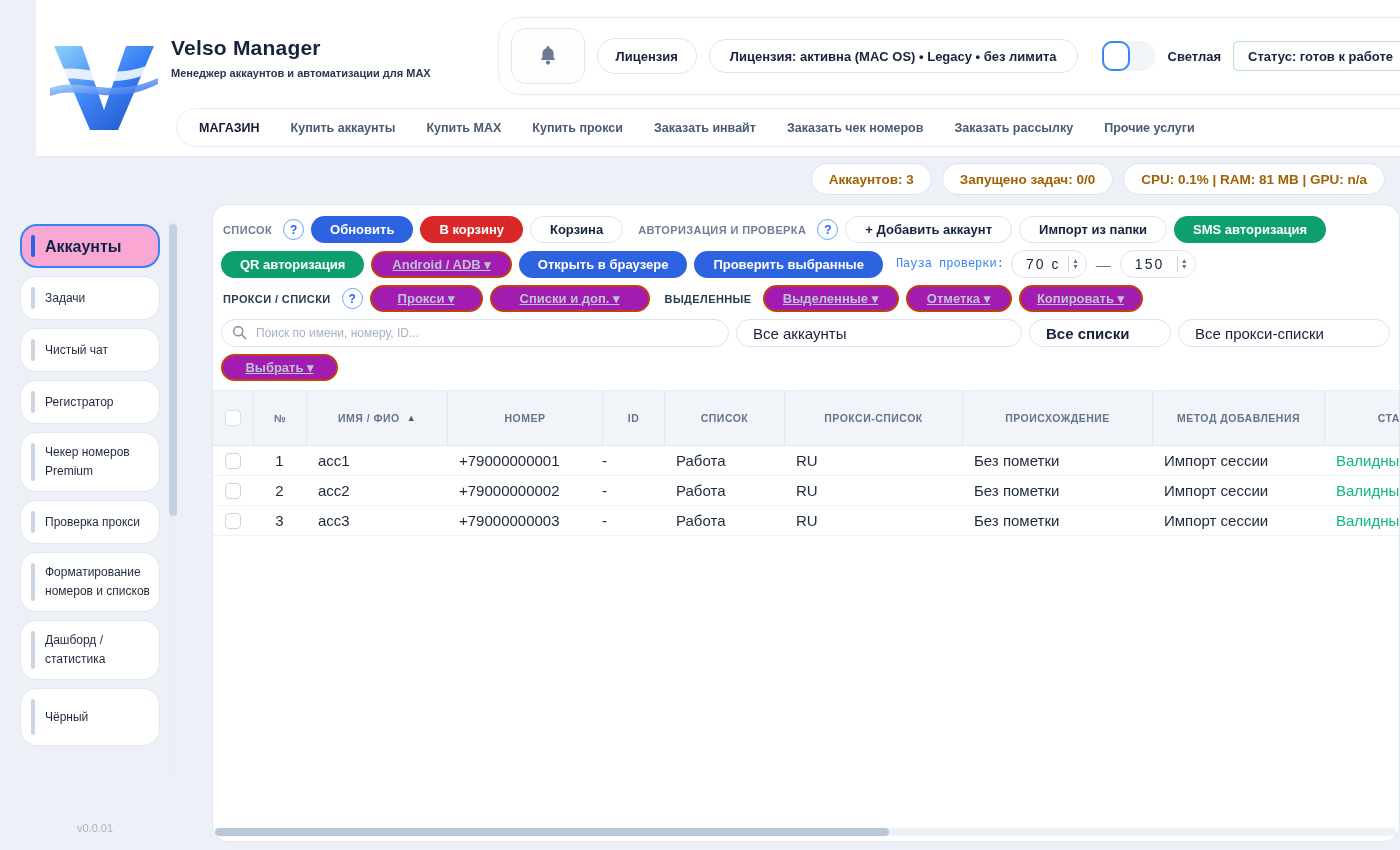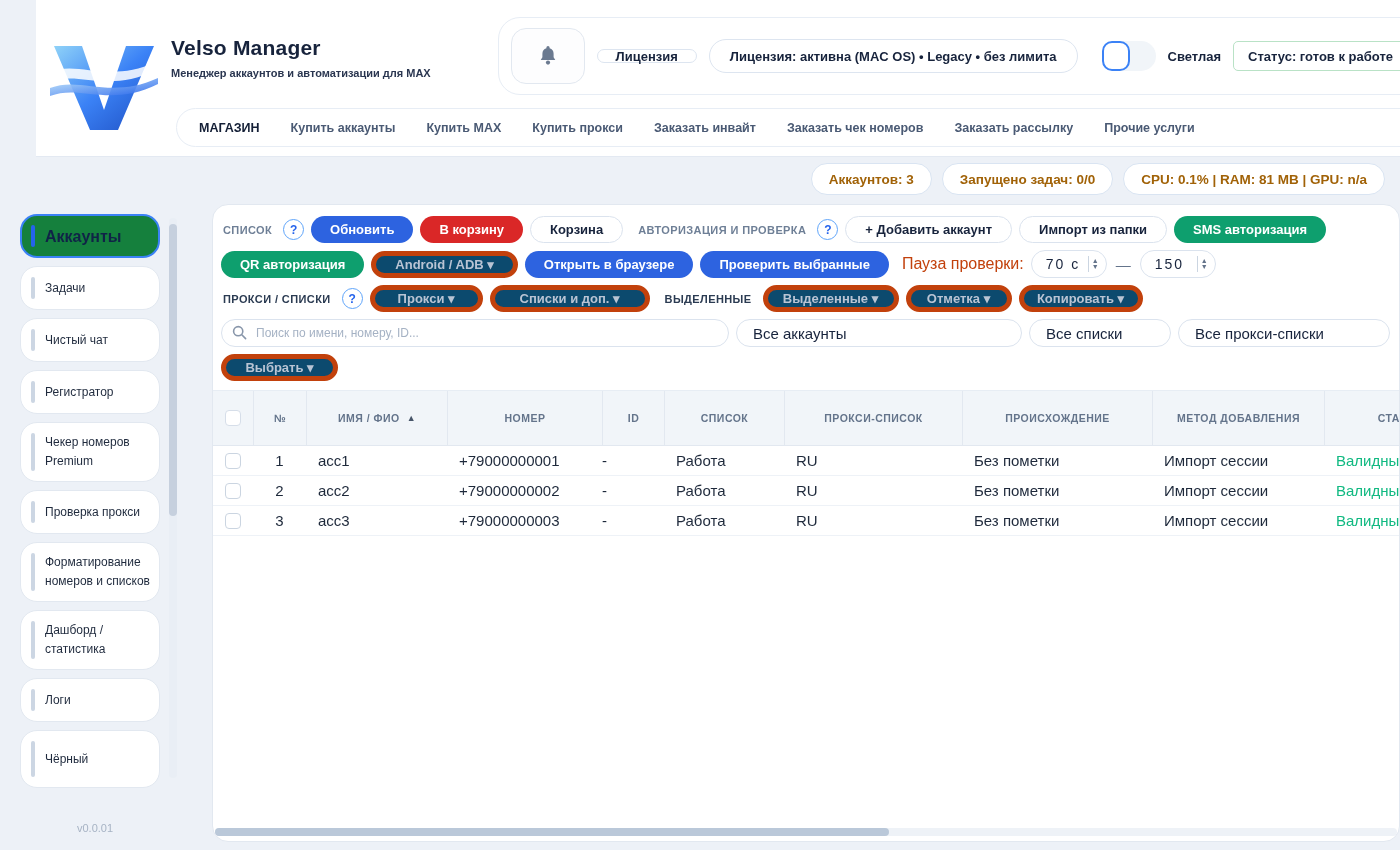--- a/index.html
+++ b/index.html
@@ -8,74 +8,74 @@
 
   
   .topbar { position:absolute; top:0; left:0; width:1400px; height:157px; background:#ffffff; border-bottom:1px solid #e3e9f2;margin-left:36px; }
   .logo { position:absolute; left:12px; top:32px; width:112px; height:100px; }
   .brand { position:absolute; left:135px; top:36px; }
   .brand-title { font-size:21px; font-weight:bold; color:#17233c; letter-spacing:.2px; }
   .brand-sub { margin-top:7px; font-size:11px; font-weight:bold; color:#2a3650; }
 
   .header-right { position:absolute; right:15px; top:17px; height:78px; display:flex; align-items:center; gap:12px; padding:0 12px; border:1px solid #e7edf5; border-radius:22px; background:#fff; }
   .bell-btn { width:74px; height:56px; border:1px solid #e2e8f0; border-radius:15px; background:#fdfdfe; display:flex; align-items:center; justify-content:center; }
-  .pill-btn { height:14px; padding:6px 18px; display:flex; align-items:center; border:1px solid #dde5f0; border-radius:999px; background:#fff; font-size:13px; font-weight:bold; color:#17233c; white-space:nowrap; }
+  .pill-btn { height:36px; padding:6px 18px; display:flex; align-items:center; border:1px solid #dde5f0; border-radius:999px; background:#fff; font-size:13px; font-weight:bold; color:#17233c; white-space:nowrap; }
   .license-pill { padding:0 20px; height:34px; }
   .toggle { position:relative; width:54px; height:30px; margin-left:12px; background:#f1f5f9; border-radius:15px; }
   .toggle-knob { position:absolute; left:0; top:0; width:28px; height:30px; background:#fff; border:2px solid #3b82f6; border-radius:10px; }
   .theme-label { font-size:13px; font-weight:bold; color:#17233c; }
   .status-box { height:30px; padding:0 14px; display:flex; align-items:center; border:1px solid #b9e2c6; border-radius:5px; font-size:13px; font-weight:bold; color:#17233c; white-space:nowrap; }
 
   .navbar { position:absolute; left:140px; right:15px; top:108px; height:39px; background:#fff; border:1px solid #e7edf5; border-radius:20px; display:flex; align-items:center; gap:31px; padding:0 22px; }
   .nav-item { font-size:12.5px; font-weight:bold; color:#4a5a74; white-space:nowrap; cursor:pointer; }
   .nav-item.strong { color:#141f36; }
 
   
   .statsrow { position:absolute; top:163px; right:15px; display:flex; gap:10px; }
   .stat-pill { height:32px; padding:0 17px; display:flex; align-items:center; background:#fff; border:1px solid #d9e4f2; border-radius:999px; font-size:13.5px; font-weight:bold; color:#a16207; white-space:nowrap; }
 
   
   .sidebar { position:absolute; left:20px; top:214px; width:140px; height:598px; display:flex; flex-direction:column; gap:8px; overflow:hidden; }
   .side-item { display:flex; align-items:center; gap:10px; padding:10px 8px 10px 10px; background:#fff; border:1px solid #e2e8f0; border-radius:17px; overflow:hidden; cursor:pointer; flex-shrink:0; }
   .side-bar { width:4px; align-self:stretch; min-height:22px; border-radius:2px; background:#ccd6e3; flex-shrink:0; }
   .side-label { font-size:12px; color:#1f2a3d; line-height:19px; white-space:normal; }
-  .side-item.active { background:#15803d; border:2px solid #3b82f6; padding:9px 7px 9px 9px; }
+  .side-item.active { background:#f9a8d4; border:2px solid #3b82f6; padding:9px 7px 9px 9px;margin-top:10px; }
   .side-item.active .side-bar { background:#2563eb; }
   .side-item.active .side-label { font-weight:bold; font-size:16px; color:#102347; }
   .side-item.tall { min-height:58px; }
   .side-scroll { position:absolute; left:169px; top:218px; width:8px; height:560px; background:#e9eef5; border-radius:4px; }
   .side-thumb { position:absolute; left:0; top:6px; width:8px; height:292px; background:#c6d0de; border-radius:4px; }
   .version { position:absolute; left:20px; top:822px; width:150px; text-align:center; font-size:11px; color:#a7b3c4; }
 
   
   .main-panel { position:absolute; left:212px; top:204px; width:1188px; height:638px; background:#fff; border:1px solid #e2e8f0; border-radius:16px; overflow:hidden; }
   .toolbar { padding:11px 8px 0 8px; }
   .trow { display:flex; align-items:center; gap:7px; margin-bottom:7px; }
   .sec-label { font-size:11px; font-weight:bold; letter-spacing:.4px; color:#6e7f96; margin:0 4px 0 2px; white-space:nowrap; }
   .sec-label.dark { color:#2b3b52; }
   .help-badge { width:21px; height:21px; border:1.5px solid #60a5fa; border-radius:50%; display:flex; align-items:center; justify-content:center; font-size:12px; font-weight:bold; color:#2563eb; background:#fff; flex-shrink:0; cursor:pointer; }
   .btn { height:27px; padding:0 19px; display:flex; align-items:center; justify-content:center; border-radius:999px; font-size:13px; font-weight:bold; white-space:nowrap; cursor:pointer; border:none; }
   .btn-primary { background:#2d63e0; color:#fff; }
   .btn-danger { background:#da2727; color:#fff; }
   .btn-success { background:#0e9f6e; color:#fff; }
   .btn-outline { background:#fff; border:1px solid #dbe3ee; color:#17233c; }
-  .btn-disabled { background:#0c4a6e; border:5px solid #c2410c; color:#b9c4d4; cursor:default; }
-  .pause-label { font-size:16px; color:#c2410c; margin-left:6px; white-space:nowrap; }
+  .btn-disabled { background:#a21caf; border:2px solid #c2410c; color:#b9c4d4; cursor:default;text-decoration:underline; }
+  .pause-label { font-size:12px; color:#3b82f6; margin-left:6px; white-space:nowrap;font-family:Liberation Mono, monospace; }
   .spin-input { display:flex; align-items:center; height:28px; border:1px solid #dbe3ee; border-radius:999px; background:#fff; padding:0 4px 0 14px; }
   .spin-val { font-size:14px; color:#17233c; letter-spacing:2px; min-width:38px; }
   .spin-arrows { display:flex; flex-direction:column; align-items:center; line-height:6px; border-left:1px solid #cbd5e1; padding:2px 3px; margin-left:4px; cursor:pointer; }
   .spin-arrows span { font-size:7px; color:#64748b; }
   .dash { color:#64748b; font-size:15px; margin:0 2px; }
 
   .search-wrap { position:relative; width:508px; height:28px; }
   .search-wrap input { width:100%; height:28px; border:1px solid #dbe3ee; border-radius:999px; padding:0 12px 0 34px; font-size:12px; color:#17233c; outline:none; font-family:"Liberation Sans", sans-serif; }
   .search-wrap input::placeholder { color:#a5b2c4; }
   .search-icon { position:absolute; left:11px; top:6px; }
   .filter-pill { height:28px; border:1px solid #dbe3ee; border-radius:999px; background:#fff; display:flex; align-items:center; padding:0 16px; font-size:15px; color:#17233c; white-space:nowrap; cursor:pointer; }
-  .f-accounts { width:286px; } .f-lists { width:142px; } .f-proxy { width:212px; }
+  .f-accounts { width:286px; } .f-lists { width:142px;font-weight:bold; } .f-proxy { width:212px; }
 
   
   .table-wrap { margin-top:9px; overflow:hidden; }
   .tbl { min-width:1470px; }
   .thead { display:flex; background:#f1f5f9; height:56px; border-top:1px solid #e7edf4; border-bottom:1px solid #e2e8f0; }
   .th { display:flex; align-items:center; justify-content:center; text-align:center; font-size:10.5px; font-weight:bold; letter-spacing:.5px; color:#64748b; border-left:1px solid #e2e8f0; padding:0 8px; line-height:14px; }
   .th:first-child { border-left:none; }
   .sort-ico { font-size:9px; color:#475569; margin-left:7px; }
   .tr { display:flex; align-items:center; height:30px; border-bottom:1px solid #eef2f7; }
   .td { font-size:15px; color:#1e293b; padding:0 12px; white-space:nowrap; overflow:hidden; }
@@ -181,24 +181,20 @@
     <div class="side-label">Проверка прокси</div>
   </div>
   <div class="side-item">
     <div class="side-bar"></div>
     <div class="side-label">Форматирование номеров и списков</div>
   </div>
   <div class="side-item">
     <div class="side-bar"></div>
     <div class="side-label">Дашборд / статистика</div>
   </div>
-  <div class="side-item">
-    <div class="side-bar"></div>
-    <div class="side-label">Логи</div>
-  </div>
   <div class="side-item tall">
     <div class="side-bar"></div>
     <div class="side-label">Чёрный</div>
   </div>
 </div>
 <div class="side-scroll">
   <div class="side-thumb"></div>
 </div>
 <div class="version">v0.0.01</div>
 

